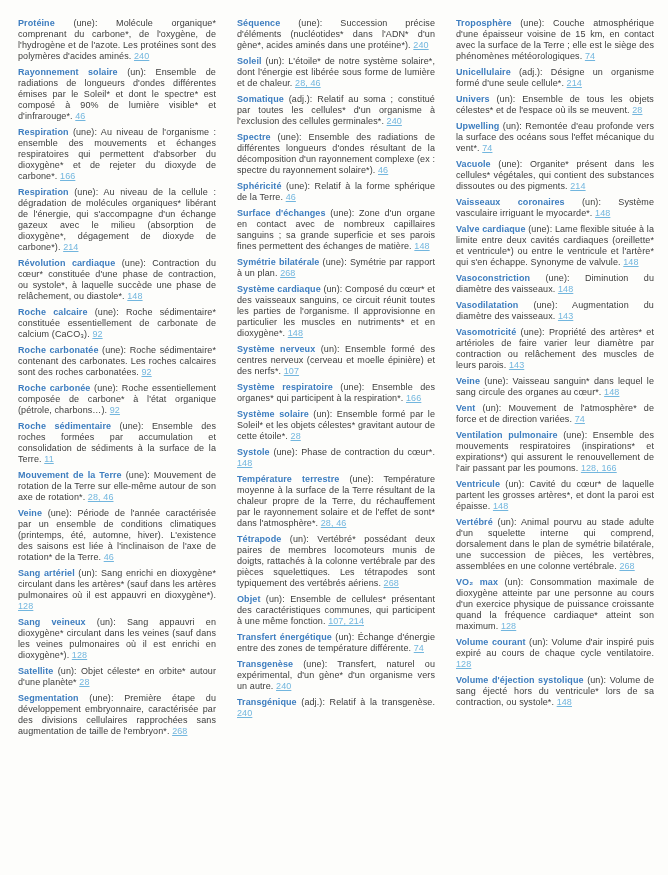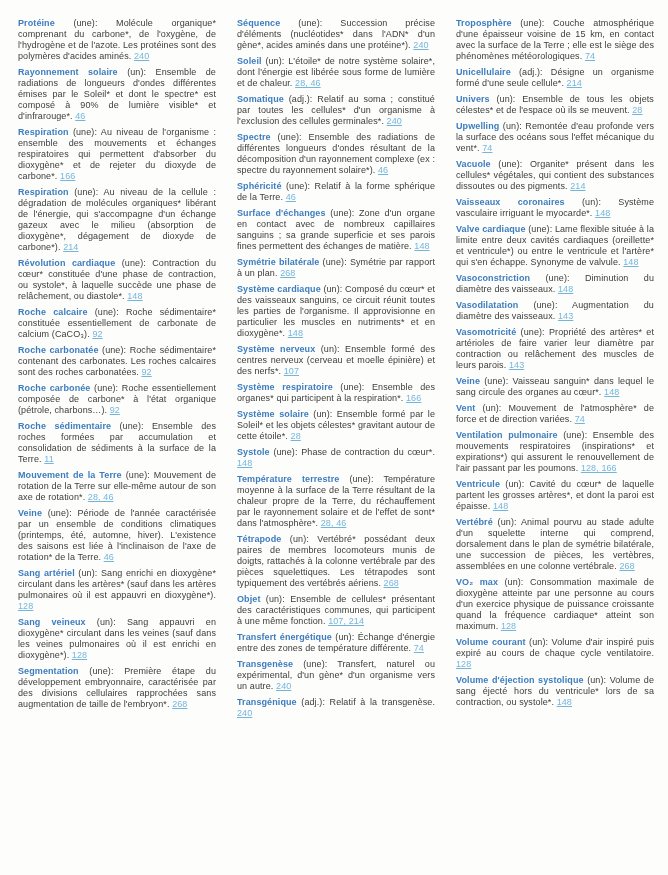--- a/index.html
+++ b/index.html
@@ -59,20 +59,21 @@
       <p class="entry"><span class="term">Respiration</span><span class="gender"> (une): </span><span class="def">Au niveau de la cellule : dégradation de molécules organiques* libérant de l'énergie, qui s'accompagne d'un échange gazeux avec le milieu (absorption de dioxygène*, dégagement de dioxyde de carbone*). </span><span class="pages">214</span></p>
       <p class="entry"><span class="term">Révolution cardiaque</span><span class="gender"> (une): </span><span class="def">Contraction du cœur* constituée d'une phase de contraction, ou systole*, à laquelle succède une phase de relâchement, ou diastole*. </span><span class="pages">148</span></p>
       <p class="entry"><span class="term">Roche calcaire</span><span class="gender"> (une): </span><span class="def">Roche sédimentaire* constituée essentiellement de carbonate de calcium (CaCO₃). </span><span class="pages">92</span></p>
       <p class="entry"><span class="term">Roche carbonatée</span><span class="gender"> (une): </span><span class="def">Roche sédimentaire* contenant des carbonates. Les roches calcaires sont des roches carbonatées. </span><span class="pages">92</span></p>
       <p class="entry"><span class="term">Roche carbonée</span><span class="gender"> (une): </span><span class="def">Roche essentiellement composée de carbone* à l'état organique (pétrole, charbons…). </span><span class="pages">92</span></p>
       <p class="entry"><span class="term">Roche sédimentaire</span><span class="gender"> (une): </span><span class="def">Ensemble des roches formées par accumulation et consolidation de sédiments à la surface de la Terre. </span><span class="pages">11</span></p>
       <p class="entry"><span class="term">Mouvement de la Terre</span><span class="gender"> (une): </span><span class="def">Mouvement de rotation de la Terre sur elle-même autour de son axe de rotation*. </span><span class="pages">28, 46</span></p>
       <p class="entry"><span class="term">Veine</span><span class="gender"> (une): </span><span class="def">Période de l'année caractérisée par un ensemble de conditions climatiques (printemps, été, automne, hiver). L'existence des saisons est liée à l'inclinaison de l'axe de rotation* de la Terre. </span><span class="pages">46</span></p>
       <p class="entry"><span class="term">Sang artériel</span><span class="gender"> (un): </span><span class="def">Sang enrichi en dioxygène* circulant dans les artères* (sauf dans les artères pulmonaires où il est appauvri en dioxygène*). </span><span class="pages">128</span></p>
       <p class="entry"><span class="term">Sang veineux</span><span class="gender"> (un): </span><span class="def">Sang appauvri en dioxygène* circulant dans les veines (sauf dans les veines pulmonaires où il est enrichi en dioxygène*). </span><span class="pages">128</span></p>
+      <p class="entry"><span class="term">Satellite</span><span class="gender"> (un): </span><span class="def">Objet céleste* en orbite* autour d'une planète* </span><span class="pages">28</span></p>
       <p class="entry"><span class="term">Segmentation</span><span class="gender"> (une): </span><span class="def">Première étape du développement embryonnaire, caractérisée par des divisions cellulaires rapprochées sans augmentation de taille de l'embryon*. </span><span class="pages">268</span></p>
     </div>
   <div class="column">
       <p class="entry"><span class="term">Séquence</span><span class="gender"> (une): </span><span class="def">Succession précise d'éléments (nucléotides* dans l'ADN* d'un gène*, acides aminés dans une protéine*). </span><span class="pages">240</span></p>
       <p class="entry"><span class="term">Soleil</span><span class="gender"> (un): </span><span class="def">L'étoile* de notre système solaire*, dont l'énergie est libérée sous forme de lumière et de chaleur. </span><span class="pages">28, 46</span></p>
       <p class="entry"><span class="term">Somatique</span><span class="gender"> (adj.): </span><span class="def">Relatif au soma ; constitué par toutes les cellules* d'un organisme à l'exclusion des cellules germinales*. </span><span class="pages">240</span></p>
       <p class="entry"><span class="term">Spectre</span><span class="gender"> (une): </span><span class="def">Ensemble des radiations de différentes longueurs d'ondes résultant de la décomposition d'un rayonnement complexe (ex : spectre du rayonnement solaire*). </span><span class="pages">46</span></p>
       <p class="entry"><span class="term">Sphéricité</span><span class="gender"> (une): </span><span class="def">Relatif à la forme sphérique de la Terre. </span><span class="pages">46</span></p>
       <p class="entry"><span class="term">Surface d'échanges</span><span class="gender"> (une): </span><span class="def">Zone d'un organe en contact avec de nombreux capillaires sanguins ; sa grande superficie et ses parois fines permettent des échanges de matière. </span><span class="pages">148</span></p>
       <p class="entry"><span class="term">Symétrie bilatérale</span><span class="gender"> (une): </span><span class="def">Symétrie par rapport à un plan. </span><span class="pages">268</span></p>

